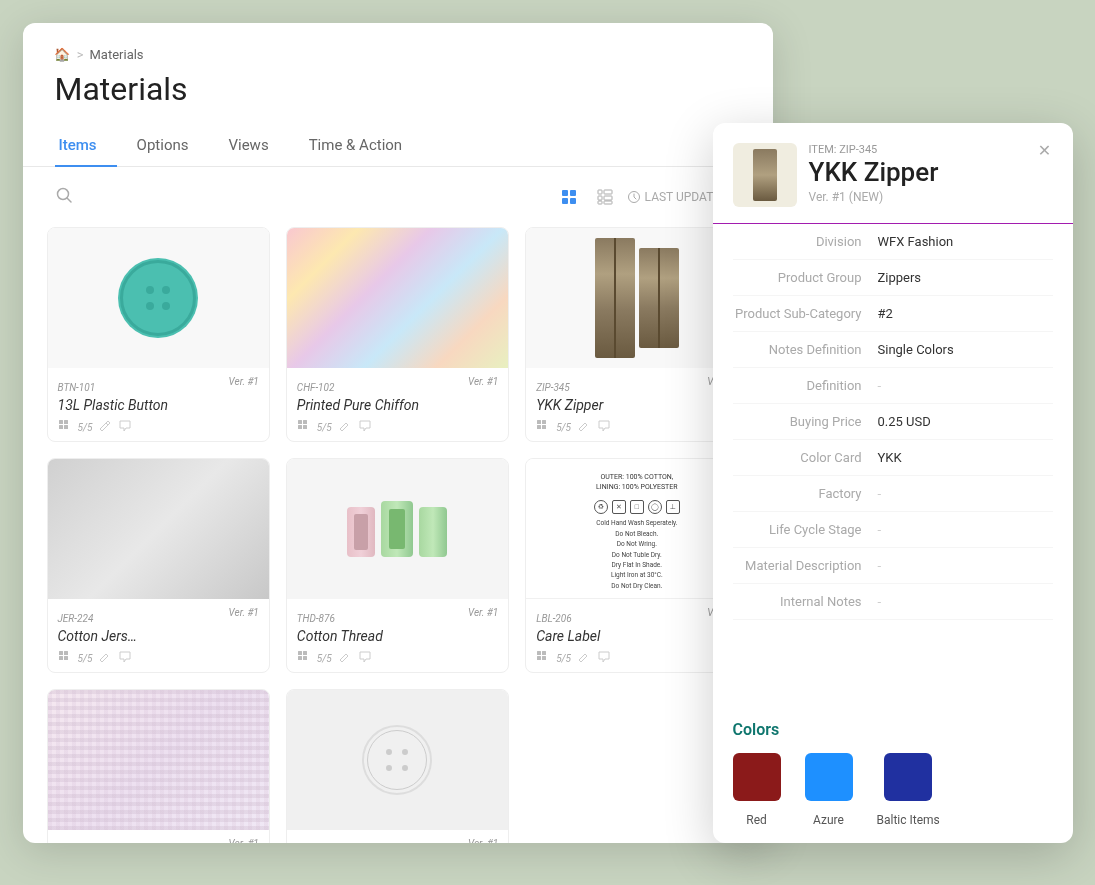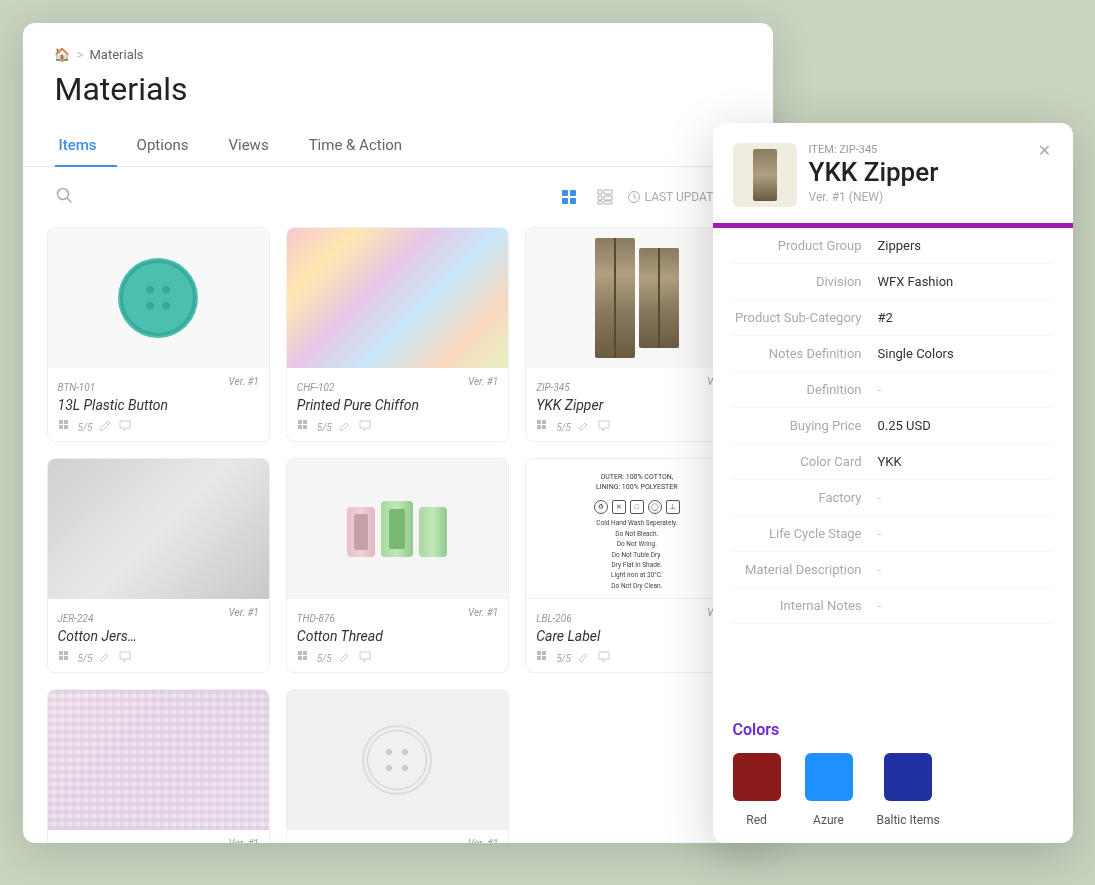--- a/index.html
+++ b/index.html
@@ -343,21 +343,21 @@
       box-shadow: 0 12px 50px rgba(0,0,0,0.2);
       overflow: hidden;
       display: flex;
       flex-direction: column;
     }
 
     .detail-header {
       display: flex;
       align-items: flex-start;
       padding: 20px 20px 16px;
-      border-bottom: 5px solid #a21caf;
+      border-bottom: 1px solid #a21caf;
       position: relative;
     }
 
     .detail-thumb {
       width: 64px;
       height: 64px;
       background: #f0ede0;
       border-radius: 6px;
       display: flex;
       align-items: center;
@@ -442,21 +442,21 @@
 
     .detail-value.dash { color: #ccc; }
 
     .colors-section {
       padding: 16px 20px;
     }
 
     .colors-title {
       font-size: 16px;
       font-weight: 600;
-      color: #6d28d9;
+      color: #0f766e;
       margin-bottom: 14px;
     }
 
     .colors-row {
       display: flex;
       gap: 24px;
     }
 
     .color-item {
       display: flex;
@@ -763,26 +763,26 @@
       <div class="detail-title-block">
         <div class="detail-item-code">ITEM: ZIP-345</div>
         <div class="detail-item-name">YKK Zipper</div>
         <div class="detail-version">Ver. #1 (NEW)</div>
       </div>
       <div class="close-btn">✕</div>
     </div>
 
     <div class="detail-fields">
       <div class="detail-row">
+        <div class="detail-label">Division</div>
+        <div class="detail-value">WFX Fashion</div>
+      </div>
+      <div class="detail-row">
         <div class="detail-label">Product Group</div>
         <div class="detail-value">Zippers</div>
-      </div>
-      <div class="detail-row">
-        <div class="detail-label">Division</div>
-        <div class="detail-value">WFX Fashion</div>
       </div>
       <div class="detail-row">
         <div class="detail-label">Product Sub-Category</div>
         <div class="detail-value">#2</div>
       </div>
       <div class="detail-row">
         <div class="detail-label">Notes Definition</div>
         <div class="detail-value">Single Colors</div>
       </div>
       <div class="detail-row">

